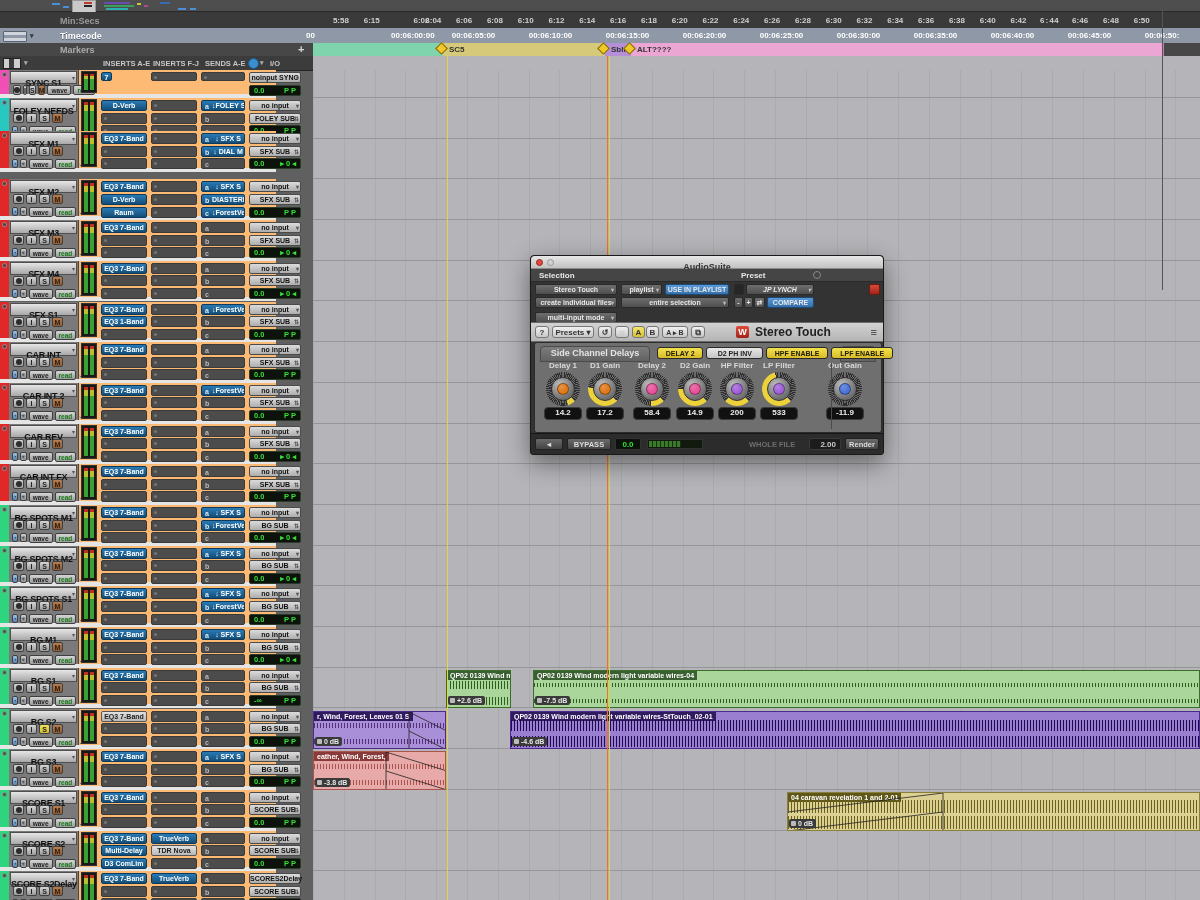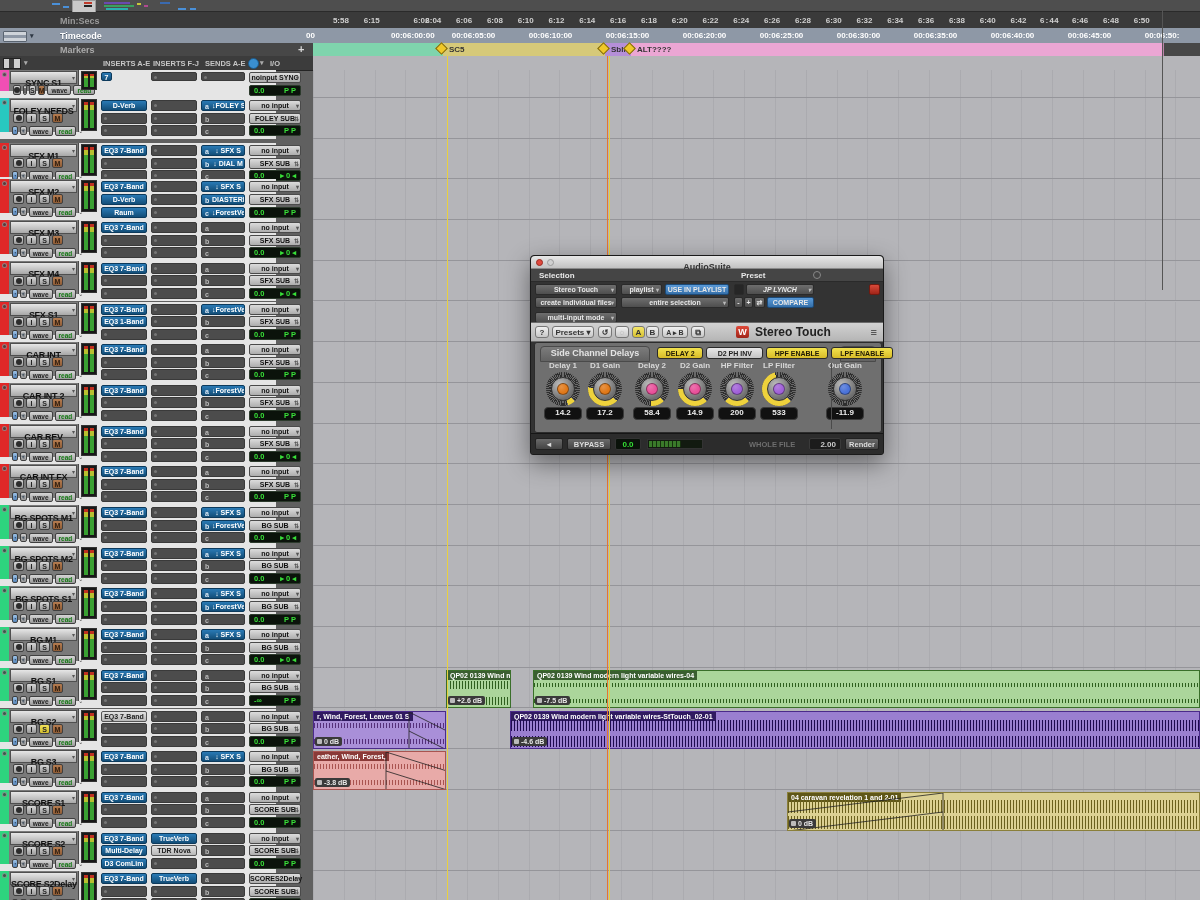--- a/index.html
+++ b/index.html
@@ -28,21 +28,21 @@
   .mkpt .dia{display:inline-block;width:7px;height:7px;background:#f0c828;border:1px solid #7a6410;transform:rotate(45deg);margin-right:3px;vertical-align:-1px;}
   
   #leftpanel{left:0;top:56px;width:313px;height:844px;background:#606060;}
   #colhdr{position:absolute;left:0;top:0;width:313px;height:14px;background:#3c3c3c;border-bottom:1px solid #242424;color:#c6c6c6;font-size:7.5px;font-weight:bold;}
   #colhdr span{position:absolute;top:3px;}
   #colhdr .gicon{position:absolute;left:3px;top:2px;width:16px;height:9px;background:#cfcfcf;border:1px solid #222;}
   #colhdr .gicon i{display:block;width:5px;height:100%;background:#3c3c3c;margin-left:5px;}
   #colhdr .bluecirc{position:absolute;left:248px;top:2px;width:9px;height:9px;border-radius:50%;background:#3a8fd0;border:1px solid #1c5a8a;}
   #colhdr .chev{color:#aaa;font-size:7px;}
   #tracks{position:absolute;left:0;top:14px;width:313px;height:830px;overflow:hidden;}
-  .tkrow{position:absolute;left:0;width:276px;background:#e5e5e5;border-bottom:7px solid #e5e5e5;box-sizing:border-box;}
+  .tkrow{position:absolute;left:0;width:276px;background:#fdba74;border-bottom:4px solid #e5e5e5;box-sizing:border-box;}
   .cstrip{position:absolute;left:0;top:0;width:9px;height:100%;}
   .cstrip .cdot{position:absolute;left:2px;top:2px;width:5px;height:5px;border-radius:50%;background:rgba(60,60,60,.8);border:1px solid rgba(255,255,255,.35);box-sizing:border-box;}
   .nblock{position:absolute;left:9px;top:0;width:70px;height:100%;background:#7a7a7a;border-right:1px solid #4a4a4a;box-sizing:border-box;}
   .nrow{position:relative;height:13px;margin:1px 1px 0 1px;background:linear-gradient(#e6e6e6,#a8a8a8);border:1px solid #4f4f4f;box-sizing:border-box;text-align:center;}
   .tname{font-size:9px;font-weight:bold;color:#111;line-height:11px;letter-spacing:-.3px;white-space:nowrap;}
   .nchev{position:absolute;right:1px;top:2px;font-size:6px;color:#555;}
   .brow{position:relative;height:13px;margin:0 1px;display:flex;gap:2px;padding:1px 0 0 3px;box-sizing:border-box;}
   .b{width:11px;height:10px;background:linear-gradient(#d6d6d6,#9a9a9a);border:1px solid #3f3f3f;border-radius:2px;font-size:7px;font-weight:bold;color:#222;text-align:center;line-height:10px;box-sizing:border-box;}
   .b.rec i{display:block;width:6px;height:6px;border-radius:50%;background:#2c2c2c;margin:1px auto;}
   .b.mute{background:linear-gradient(#b57c50,#8e5c36);color:#2e1c0e;}
@@ -402,21 +402,21 @@
           </div>
           <div class="slotcol" style="left: 248px; width: 54px;">
             <div class="ioin" style="top: 2px;">no input<span class="ioarrow">▾</span></div>
             <div class="ioout" style="top: 14.6px;">FOLEY SUB<span class="ioarrow">⇅</span></div>
             <div class="iovol" style="top: 27.2px;">
               <span>0.0</span>
               <span>P P</span>
             </div>
           </div>
         </div>
-        <div class="tkrow" style="top: 73px; height: 40.7px;">
+        <div class="tkrow" style="top: 61px; height: 40.7px;">
           <div class="cstrip" style="background: rgb(224, 40, 40);">
             <div class="cdot"></div>
           </div>
           <div class="nblock">
             <div class="nrow"><span class="tname">SFX M1</span><span class="nchev">▾</span></div>
             <div class="brow">
               <div class="b rec">
                 <i></i>
               </div>
               <div class="b ">I</div>

